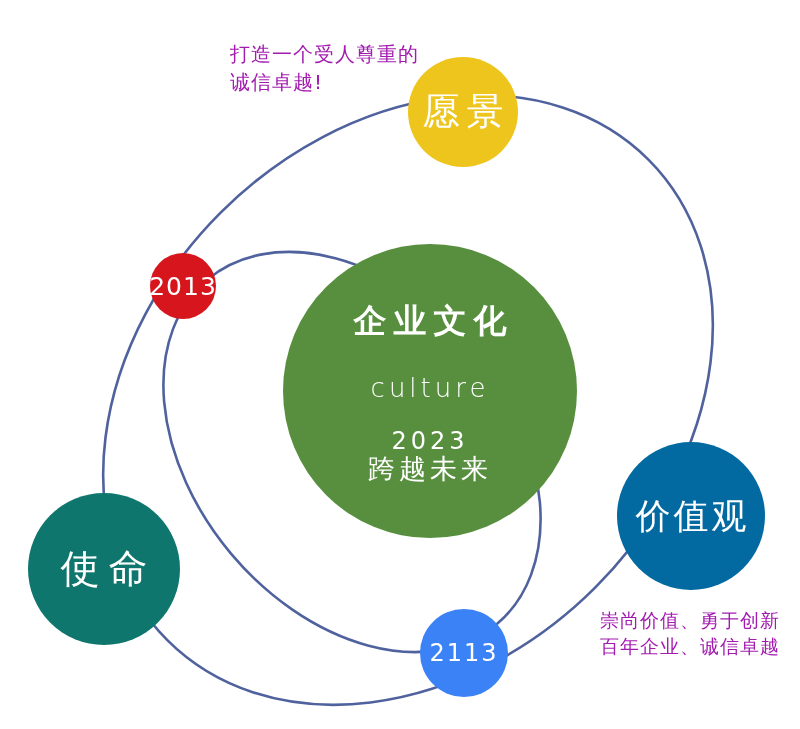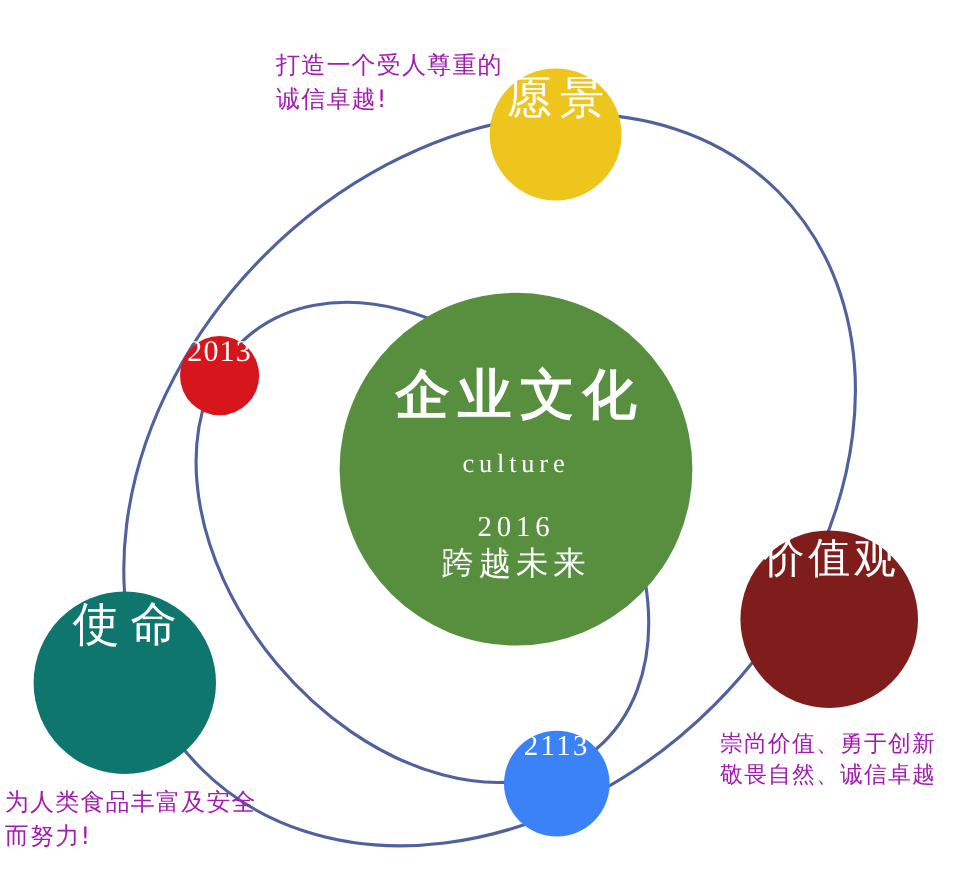--- a/index.html
+++ b/index.html
@@ -15,62 +15,62 @@
     background: #ffffff;
   }
   .orbits {
     position: absolute; left: 0; top: 0;
     width: 800px; height: 729px;
   }
   .node {
     position: absolute;
     border-radius: 50%;
     display: flex;
+    align-items: center;
     justify-content: center;
     color: #ffffff;
     text-align: center;
     box-sizing: border-box;
-    font-family: Liberation Serif, serif;
   }
   .node-vision {
     left: 408px; top: 57px; width: 110px; height: 110px;
     background: #eec51d;
     font-size: 37px; letter-spacing: 7px; text-indent: 7px;
     font-weight: 500;
   }
   .node-center {
     left: 283px; top: 244px; width: 294px; height: 294px;
     background: #578f3f;
   }
   .node-values {
     left: 617px; top: 442px; width: 148px; height: 148px;
-    background: #7f1d1d;
+    background: #0369a1;
     font-size: 35px; letter-spacing: 3px; text-indent: 3px;
     font-weight: 500;
   }
   .node-mission {
     left: 28px; top: 493px; width: 152px; height: 152px;
     background: #0f766e;
     font-size: 39px; letter-spacing: 9px; text-indent: 9px;
     font-weight: 500;
   }
   .node-2013 {
-    left: 150px; top: 280px; width: 66px; height: 66px;
+    left: 150px; top: 253px; width: 66px; height: 66px;
     background: #d6161c;
     font-size: 25px; letter-spacing: 1px;
   }
   .node-2113 {
     left: 420px; top: 609px; width: 88px; height: 88px;
     background: #3b82f6;
     font-size: 24px; letter-spacing: 2px;
   }
   .cc-line { position: absolute; left: 0; right: 0; text-align: center; color: #fff; }
-  .cc-title   { top: 55px;  font-size: 45px; font-weight: bold; letter-spacing: 7px; text-indent: 7px; }
+  .cc-title   { top: 55px;  font-size: 33px; font-weight: bold; letter-spacing: 7px; text-indent: 7px; }
   .cc-en1     { top: 109px; font-size: 19px; letter-spacing: 3px; color: rgba(255,255,255,0.78); font-weight: 300; }
-  .cc-en2     { top: 129px; font-size: 22px; letter-spacing: 4px; font-weight: 300; }
+  .cc-en2     { top: 129px; font-size: 26px; letter-spacing: 4px; font-weight: 300; }
   .cc-year    { top: 183px; font-size: 24px; letter-spacing: 4px; }
   .cc-slogan  { top: 207px; font-size: 27px; letter-spacing: 4px; }
   .note {
     position: absolute;
     color: #a21caf;
     font-size: 20px;
     line-height: 28px;
     letter-spacing: 1px;
     white-space: nowrap;
   }
@@ -85,21 +85,21 @@
 <div class="stage">
 
   <svg class="orbits" viewBox="0 0 800 729">
     <ellipse cx="408" cy="400" rx="340" ry="265" transform="rotate(-45 408 400)" fill="none" stroke-width="2.6" stroke="#50629e"></ellipse>
     <ellipse cx="352" cy="452" rx="225" ry="158" transform="rotate(50 352 452)" fill="none" stroke-width="2.6" stroke="#50629e"></ellipse>
   </svg>
 
   <div class="node node-center">
     <div class="cc-line cc-title">企业文化</div>
     <div class="cc-line cc-en2">culture</div>
-    <div class="cc-line cc-year">2016</div>
+    <div class="cc-line cc-year">2023</div>
     <div class="cc-line cc-slogan">跨越未来</div>
   </div>
 
   <div class="node node-vision">
     <span>愿景</span>
   </div>
 
   <div class="node node-values">
     <span>价值观</span>
   </div>
@@ -114,23 +114,19 @@
 
   <div class="node node-2113">
     <span>2113</span>
   </div>
 
   <div class="note note-vision">
     <span>打造一个受人尊重的</span>
     <span>诚信卓越!</span>
   </div>
 
-  <div class="note note-mission">
-    <span>为人类食品丰富及安全</span>
-    <span>而努力!</span>
-  </div>
 
   <div class="note note-values">
     <span>崇尚价值、勇于创新</span>
-    <span>敬畏自然、诚信卓越</span>
+    <span>百年企业、诚信卓越</span>
   </div>
 
 </div>
 
 </body></html>

